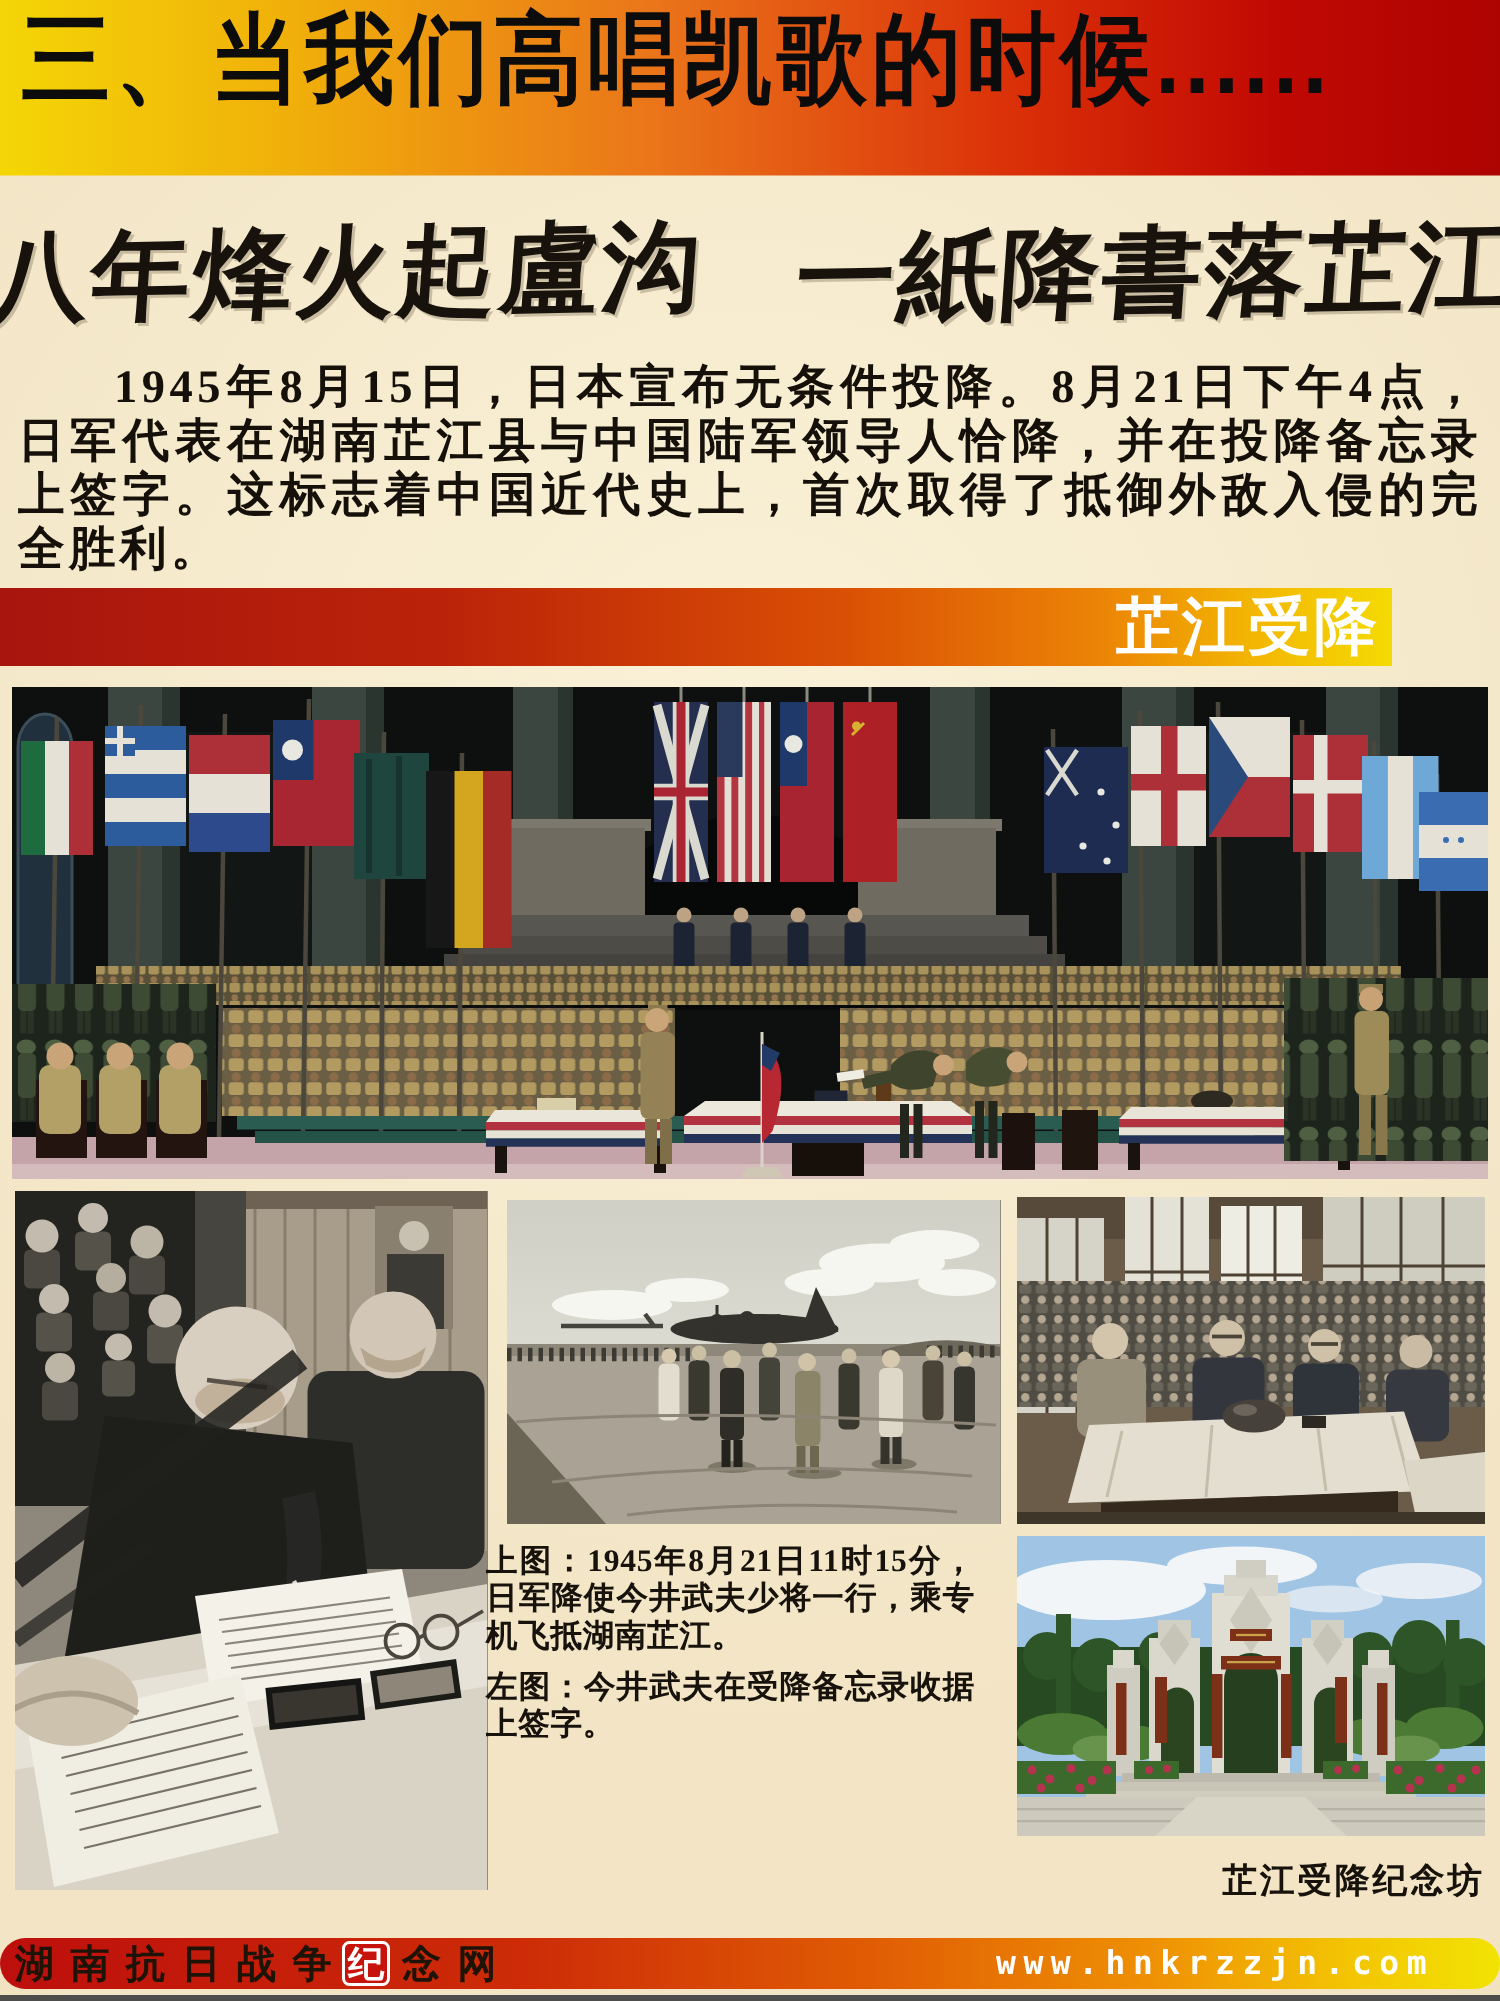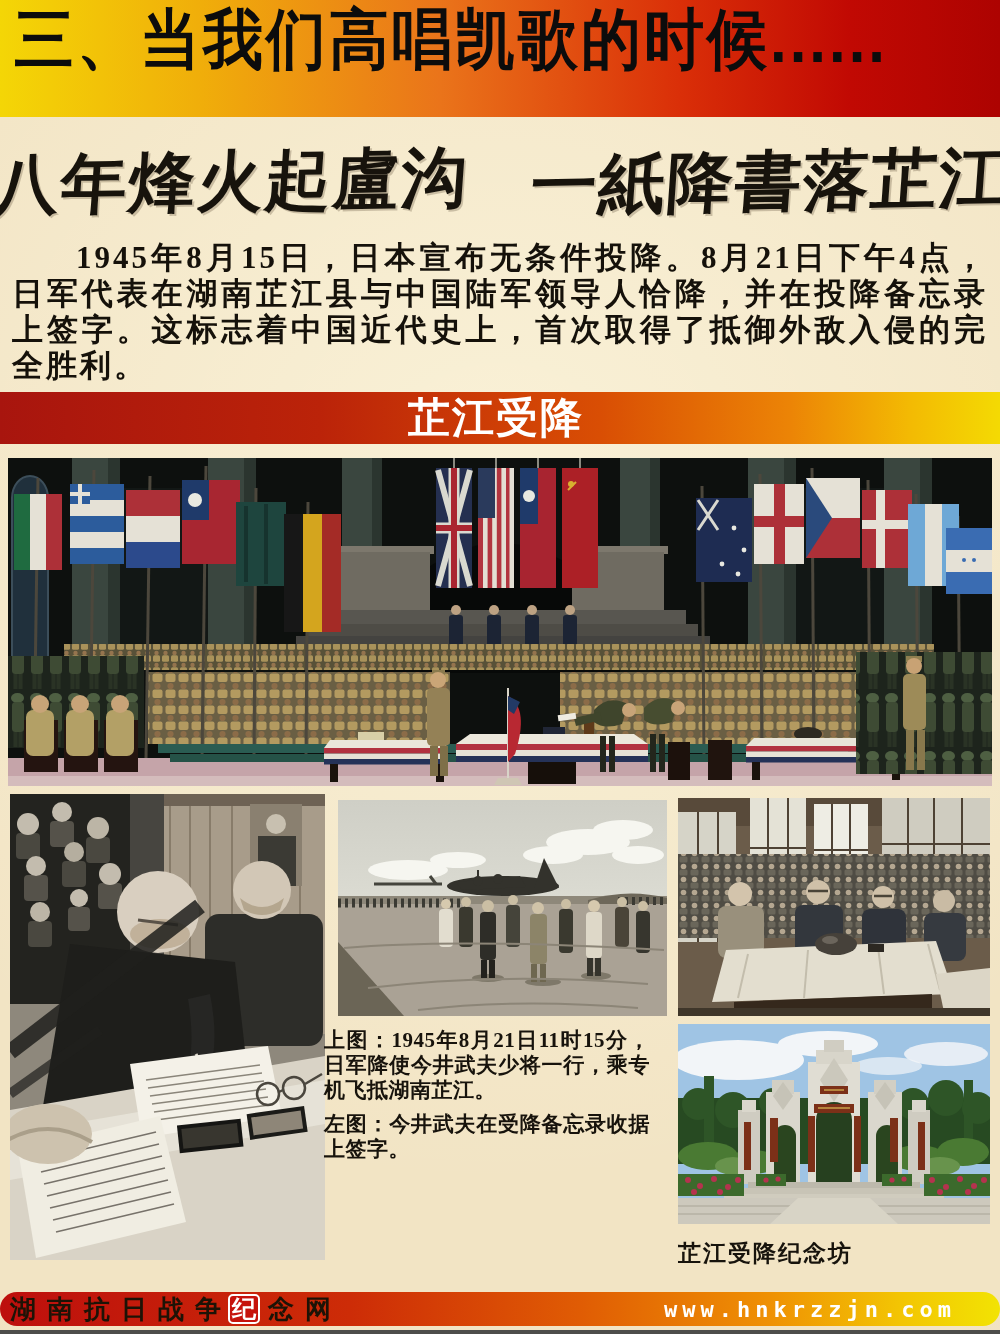--- a/index.html
+++ b/index.html
@@ -17,37 +17,37 @@
 
   .headline{position:absolute;left:0;top:130px;width:1000px;height:104px;
     display:flex;justify-content:center;align-items:center;gap:62px;}
   .headline span{font-family:"DejaVu Serif",serif;font-weight:bold;font-size:66px;color:#17130c;
     transform:skewX(-5deg) rotate(-1deg);letter-spacing:2px;text-shadow:2px 2px 0 rgba(45,28,8,.22);white-space:nowrap;}
 
   .intro{position:absolute;left:12px;top:240px;width:976px;margin:0;
     font-family:"Liberation Serif",serif;font-weight:bold;font-size:31px;line-height:36px;
     letter-spacing:3px;color:#15110a;text-align:justify;text-indent:64px;}
 
-  .section-bar{position:absolute;left:0;top:392px;width:1000px;height:52px;
+  .section-bar{position:absolute;left:0;top:392px;width:928px;height:52px;
     background:linear-gradient(90deg,#a8150e 0%,#bb2309 32%,#d94e04 60%,#ec8406 79%,#f3ba03 91%,#f4da03 100%);
-    display:flex;align-items:center;justify-content:center;}
+    display:flex;align-items:center;justify-content:flex-end;}
   .section-bar-label{color:#ffffff;font-weight:bold;font-size:42px;letter-spacing:2px;padding-right:8px;white-space:nowrap;}
 
   .photo{position:absolute;overflow:hidden;background:#1a1a18;}
   .photo svg{display:block;width:100%;height:100%;}
   #main-photo{left:8px;top:458px;width:984px;height:328px;}
   #photo-signing{left:10px;top:794px;width:315px;height:466px;}
   #photo-airfield{left:338px;top:800px;width:329px;height:216px;}
   #photo-meeting{left:678px;top:798px;width:312px;height:218px;}
   #photo-memorial{left:678px;top:1024px;width:312px;height:200px;}
 
   .captions{position:absolute;left:324px;top:1028px;width:326px;}
   .caption{font-family:"Liberation Serif",serif;font-weight:bold;font-size:21px;line-height:25px;
     letter-spacing:.5px;color:#17130c;text-align:justify;margin:0 0 9px 0;}
-  .memorial-caption{position:absolute;left:678px;top:1238px;width:312px;text-align:left;
+  .memorial-caption{position:absolute;left:678px;top:1238px;width:312px;text-align:right;
     font-family:"Liberation Serif",serif;font-weight:bold;font-size:23px;letter-spacing:2px;color:#17130c;}
 
   .footer{position:absolute;left:0;top:1292px;width:1000px;height:34px;
     background:linear-gradient(90deg,#bd0f0d 0%,#cd2c07 35%,#e05c04 58%,#ef9104 77%,#f3c503 90%,#f2e303 100%);
     display:flex;align-items:center;justify-content:space-between;border-radius:17px;}
   .site-name{padding-left:10px;font-family:"DejaVu Serif",serif;font-weight:bold;font-size:26px;
     letter-spacing:11px;color:#1d1306;display:flex;align-items:center;white-space:nowrap;}
   .site-box{display:inline-block;background:#c6130c;color:#ffffff;border:2px solid #ffffff;border-radius:5px;
     font-size:24px;line-height:26px;padding:0 2px;margin:0 8px 0 -4px;letter-spacing:0;}
   .site-url{padding-right:44px;color:#ffffff;font-family:"DejaVu Sans Mono",monospace;font-size:22px;

